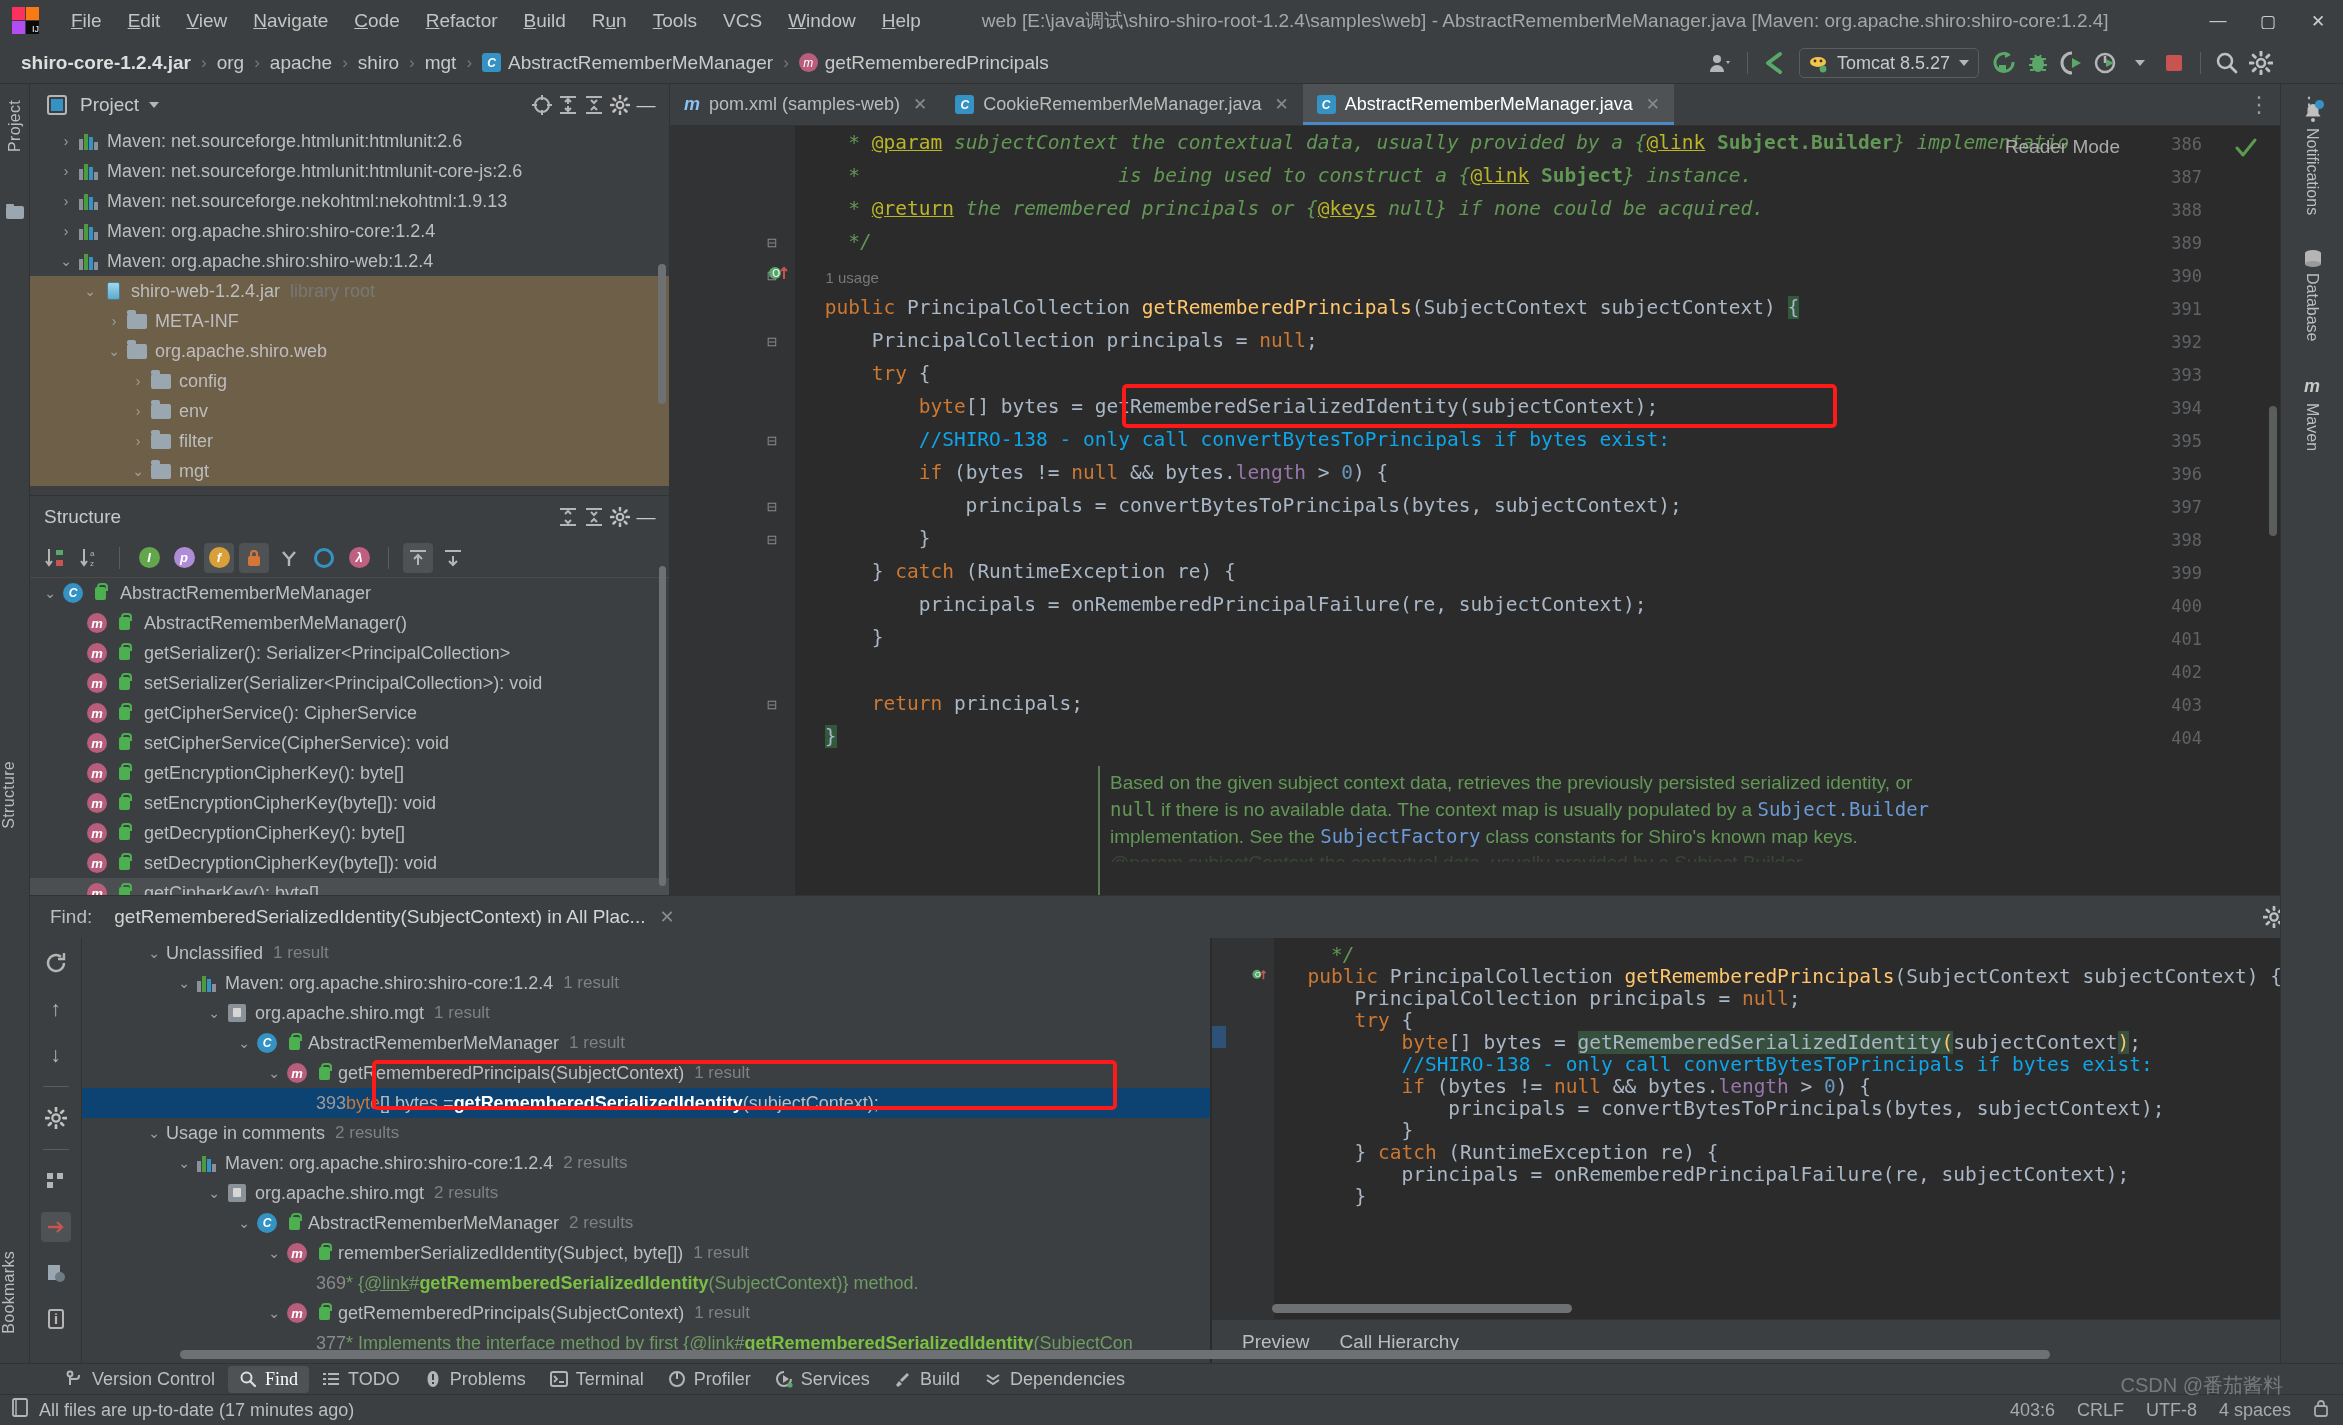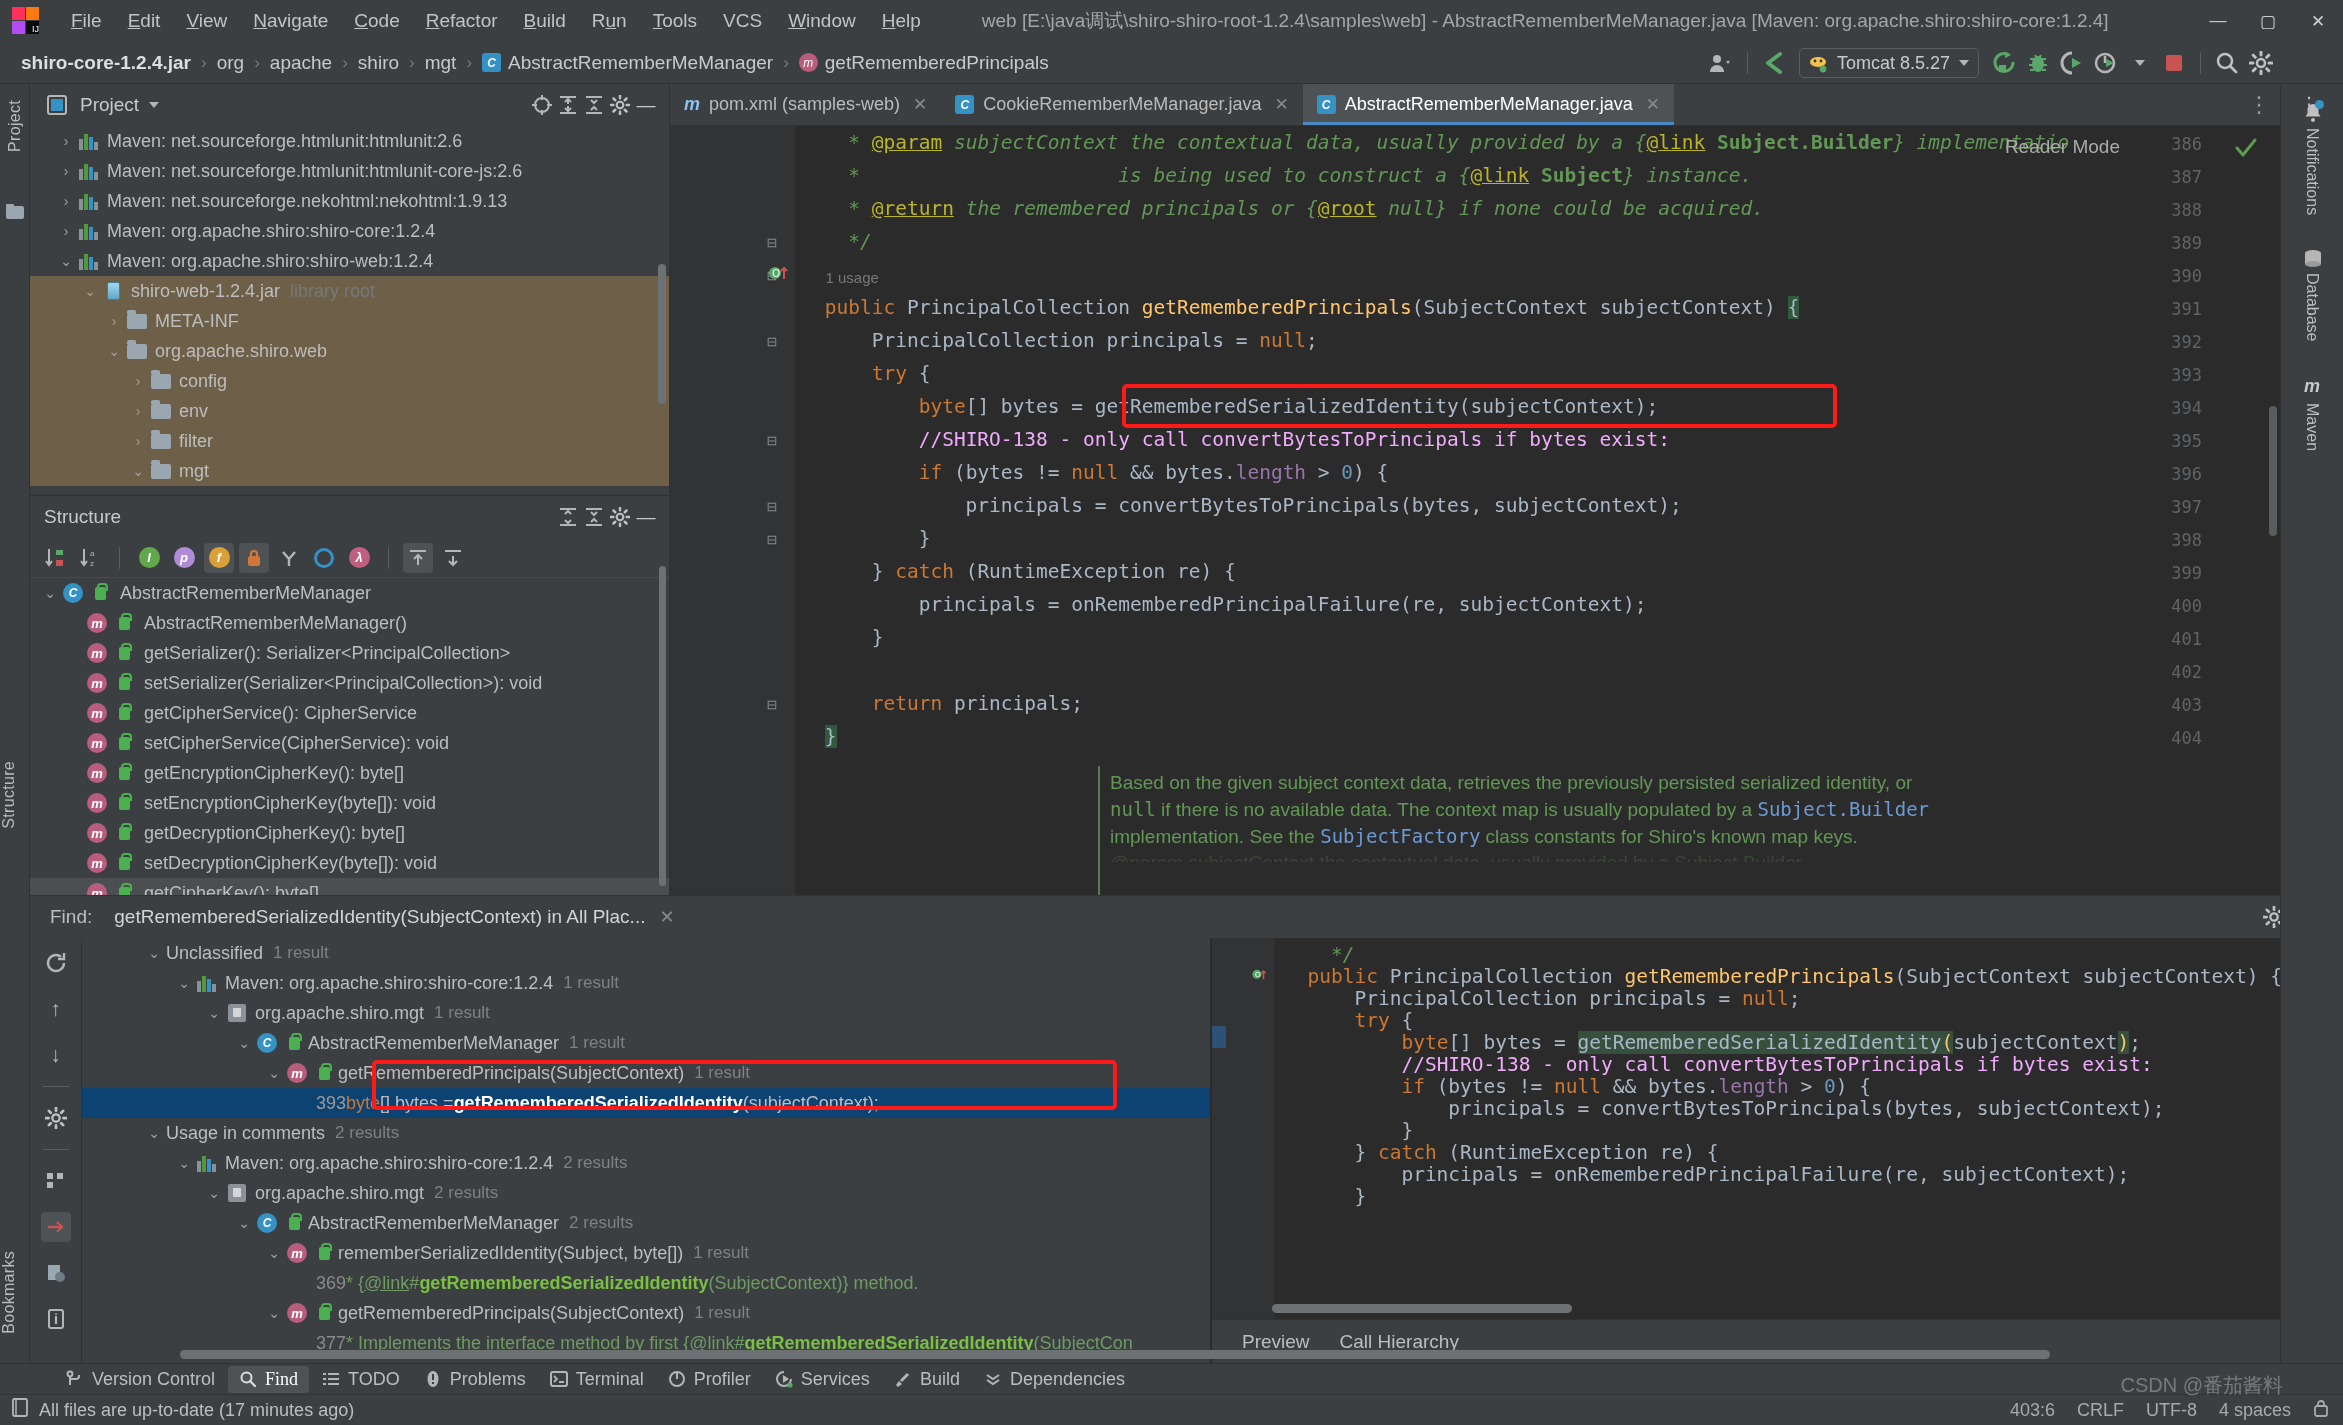--- a/index.html
+++ b/index.html
@@ -109,21 +109,21 @@
   .gutter-line { position: absolute; right: 78px; font-size: 17px; color: #606366; font-family: "DejaVu Sans Mono", monospace; text-align: right; width: 54px;}
   .fold { position:absolute; left:94px; width:16px; height:16px; color:#8a8a8a; font-size:13px; display:flex;align-items:center;justify-content:center;}
   .code {
     position: absolute; left: 125px; top: 0; right: 0; height: 100%;
     font-family: "DejaVu Sans Mono", monospace; font-size: 19.5px; line-height: 22px; color: #a9b7c6;
     white-space: pre;
   }
   .cl { position: absolute; left: 18px; height: 22px; }
   .k  { color: #cc7832; }          
   .cm { color: #629755; font-style: italic; }  
-  .cmg{ color: #f0abfc; }          
+  .cmg{ color: #0ea5e9; }          
   .tgu{ color: #bbb529; text-decoration: underline; }
   .ty { color: #a9b7c6; }
   .mth2 { color: #ffc66d; }
   .num { color: #6897bb; }
   .fld { color: #9876aa; }
   .lnk { color: #a9b7c6; font-weight: bold; }
   .reader-mode { position: absolute; right: 160px; top: 10px; font-size: 19px; color: #aaaaaa; }
   .check-ok { position: absolute; right: 22px; top: 10px; color: #5a9c4d; font-size: 21px; }
   .redbox { position: absolute; border: 4px solid #ff1a1a; border-radius: 5px; pointer-events:none; }
   .docblock { position:absolute; font-size: 19px; line-height: 26px; color: #629755; font-family:"Liberation Sans",sans-serif; }
@@ -748,21 +748,21 @@
         <svg width="22" height="22" viewBox="0 0 22 22">
             <circle cx="7" cy="10" r="6" fill="#59a869"></circle>
             <text x="4.3" y="14" font-size="10" fill="#fff" font-family="Liberation Sans">O</text>
             <path d="M16 16V5M13 8l3-3l3 3" stroke="#c75450" stroke-width="2" fill="none"></path>
           </svg>
       </span>
 
       <div class="code">
         <div class="cl" style="top:39px">   <span class="cm">*                      is being used to construct a {</span><span class="tgu">@link</span><span class="cm"> </span><span class="lnk" style="color:#629755">Subject</span><span class="cm">} instance.</span></div>
         <div class="cl" style="top:6px">   <span class="cm">* </span><span class="tgu">@param</span><span class="cm"> subjectContext the contextual data, usually provided by a {</span><span class="tgu">@link</span><span class="cm"> </span><span class="lnk" style="color:#629755">Subject.Builder</span><span class="cm">} implementatio</span></div>
-        <div class="cl" style="top:72px">   <span class="cm">* </span><span class="tgu">@return</span><span class="cm"> the remembered principals or {</span><span class="tgu">@root</span><span class="cm"> null} if none could be acquired.</span></div>
+        <div class="cl" style="top:72px">   <span class="cm">* </span><span class="tgu">@return</span><span class="cm"> the remembered principals or {</span><span class="tgu">@keys</span><span class="cm"> null} if none could be acquired.</span></div>
         <div class="cl" style="top:105px">   <span class="cm">*/</span></div>
         <div class="cl usage-hint" style="top:141px; font-size:15px; color:#787878;">   1 usage</div>
         <div class="cl" style="top:171px"> <span class="k">public</span> <span class="ty">PrincipalCollection</span> <span class="mth2">getRememberedPrincipals</span>(<span class="ty">SubjectContext</span> subjectContext) <span style="background:#32593d">{</span></div>
         <div class="cl" style="top:204px">     <span class="ty">PrincipalCollection</span> principals = <span class="k">null</span>;</div>
         <div class="cl" style="top:237px">     <span class="k">try</span> {</div>
         <div class="cl" style="top:270px">         <span class="k">byte</span>[] bytes = getRememberedSerializedIdentity(subjectContext);</div>
         <div class="cl" style="top:303px">         <span class="cmg">//SHIRO-138 - only call convertBytesToPrincipals if bytes exist:</span></div>
         <div class="cl" style="top:336px">         <span class="k">if</span> (bytes != <span class="k">null</span> &amp;&amp; bytes.<span class="fld">length</span> &gt; <span class="num">0</span>) {</div>
         <div class="cl" style="top:369px">             principals = convertBytesToPrincipals(bytes, subjectContext);</div>
         <div class="cl" style="top:402px">         }</div>

